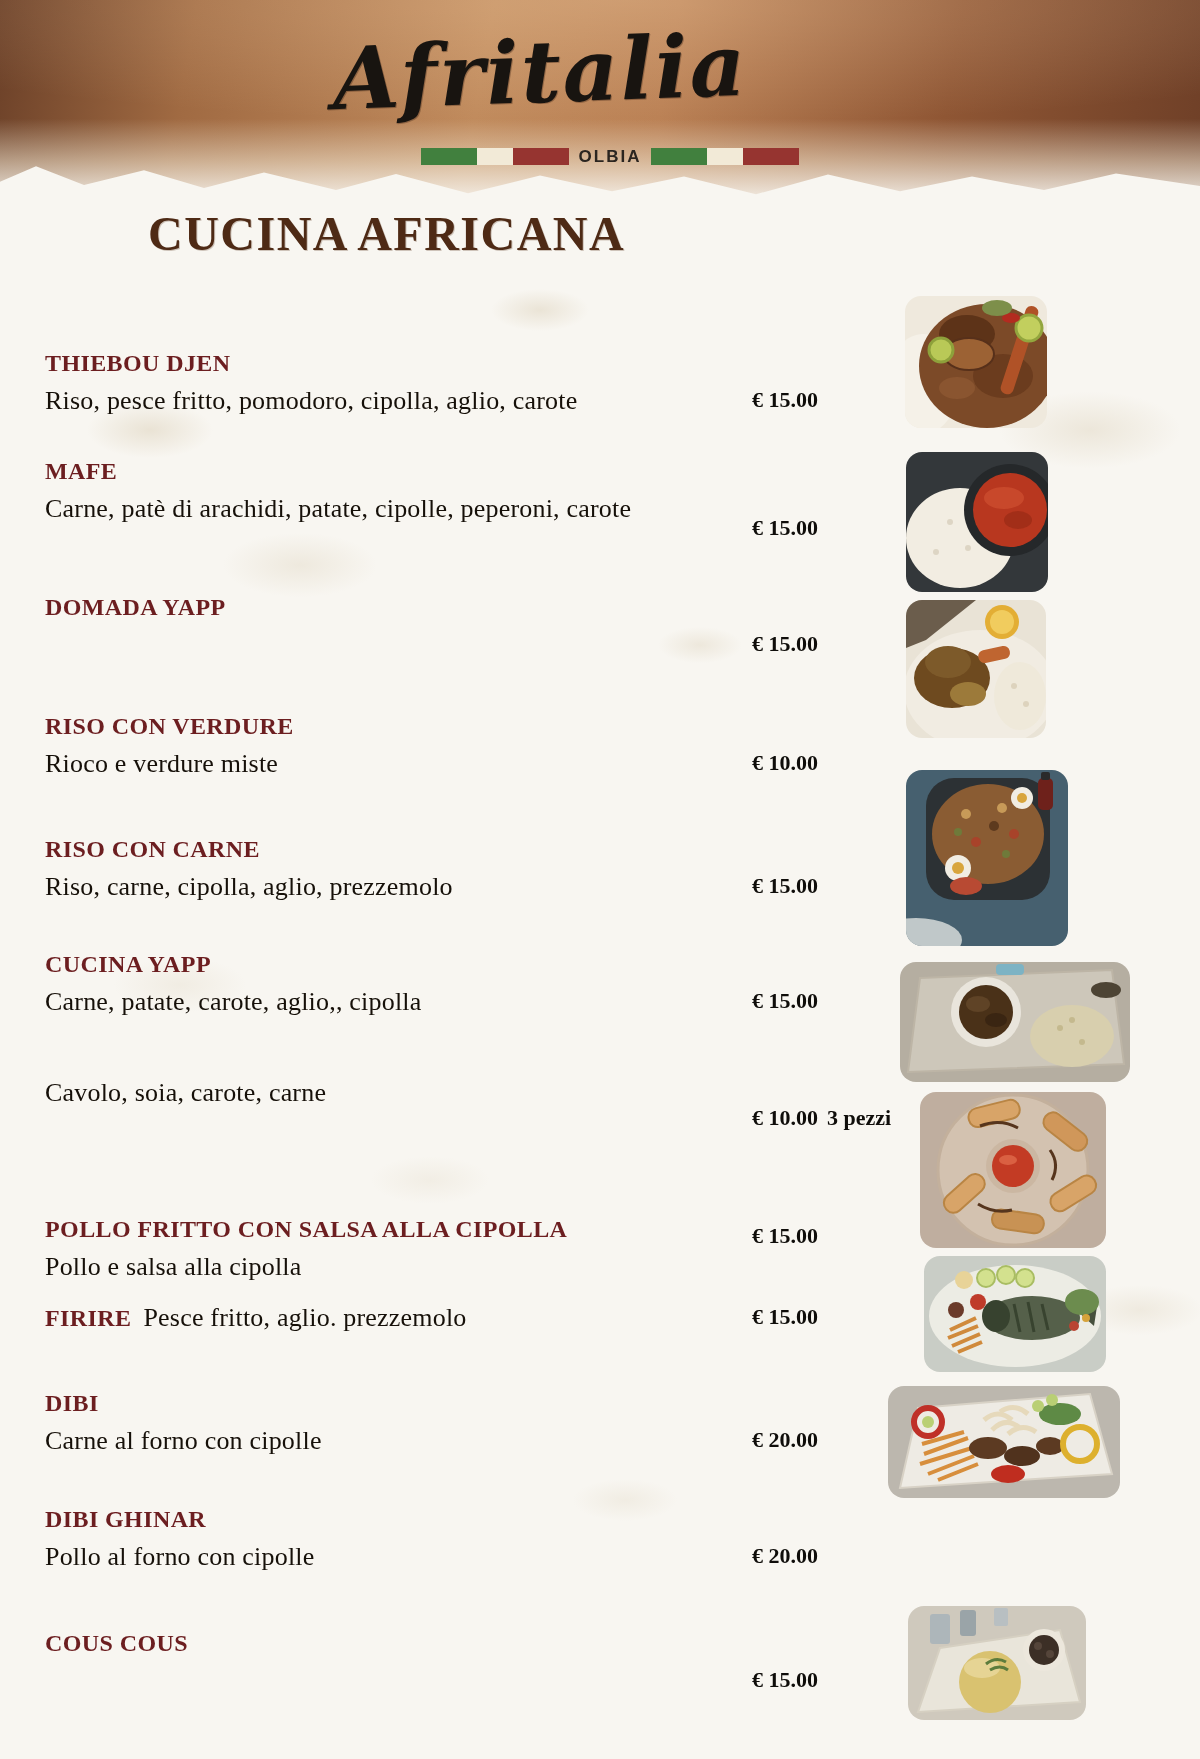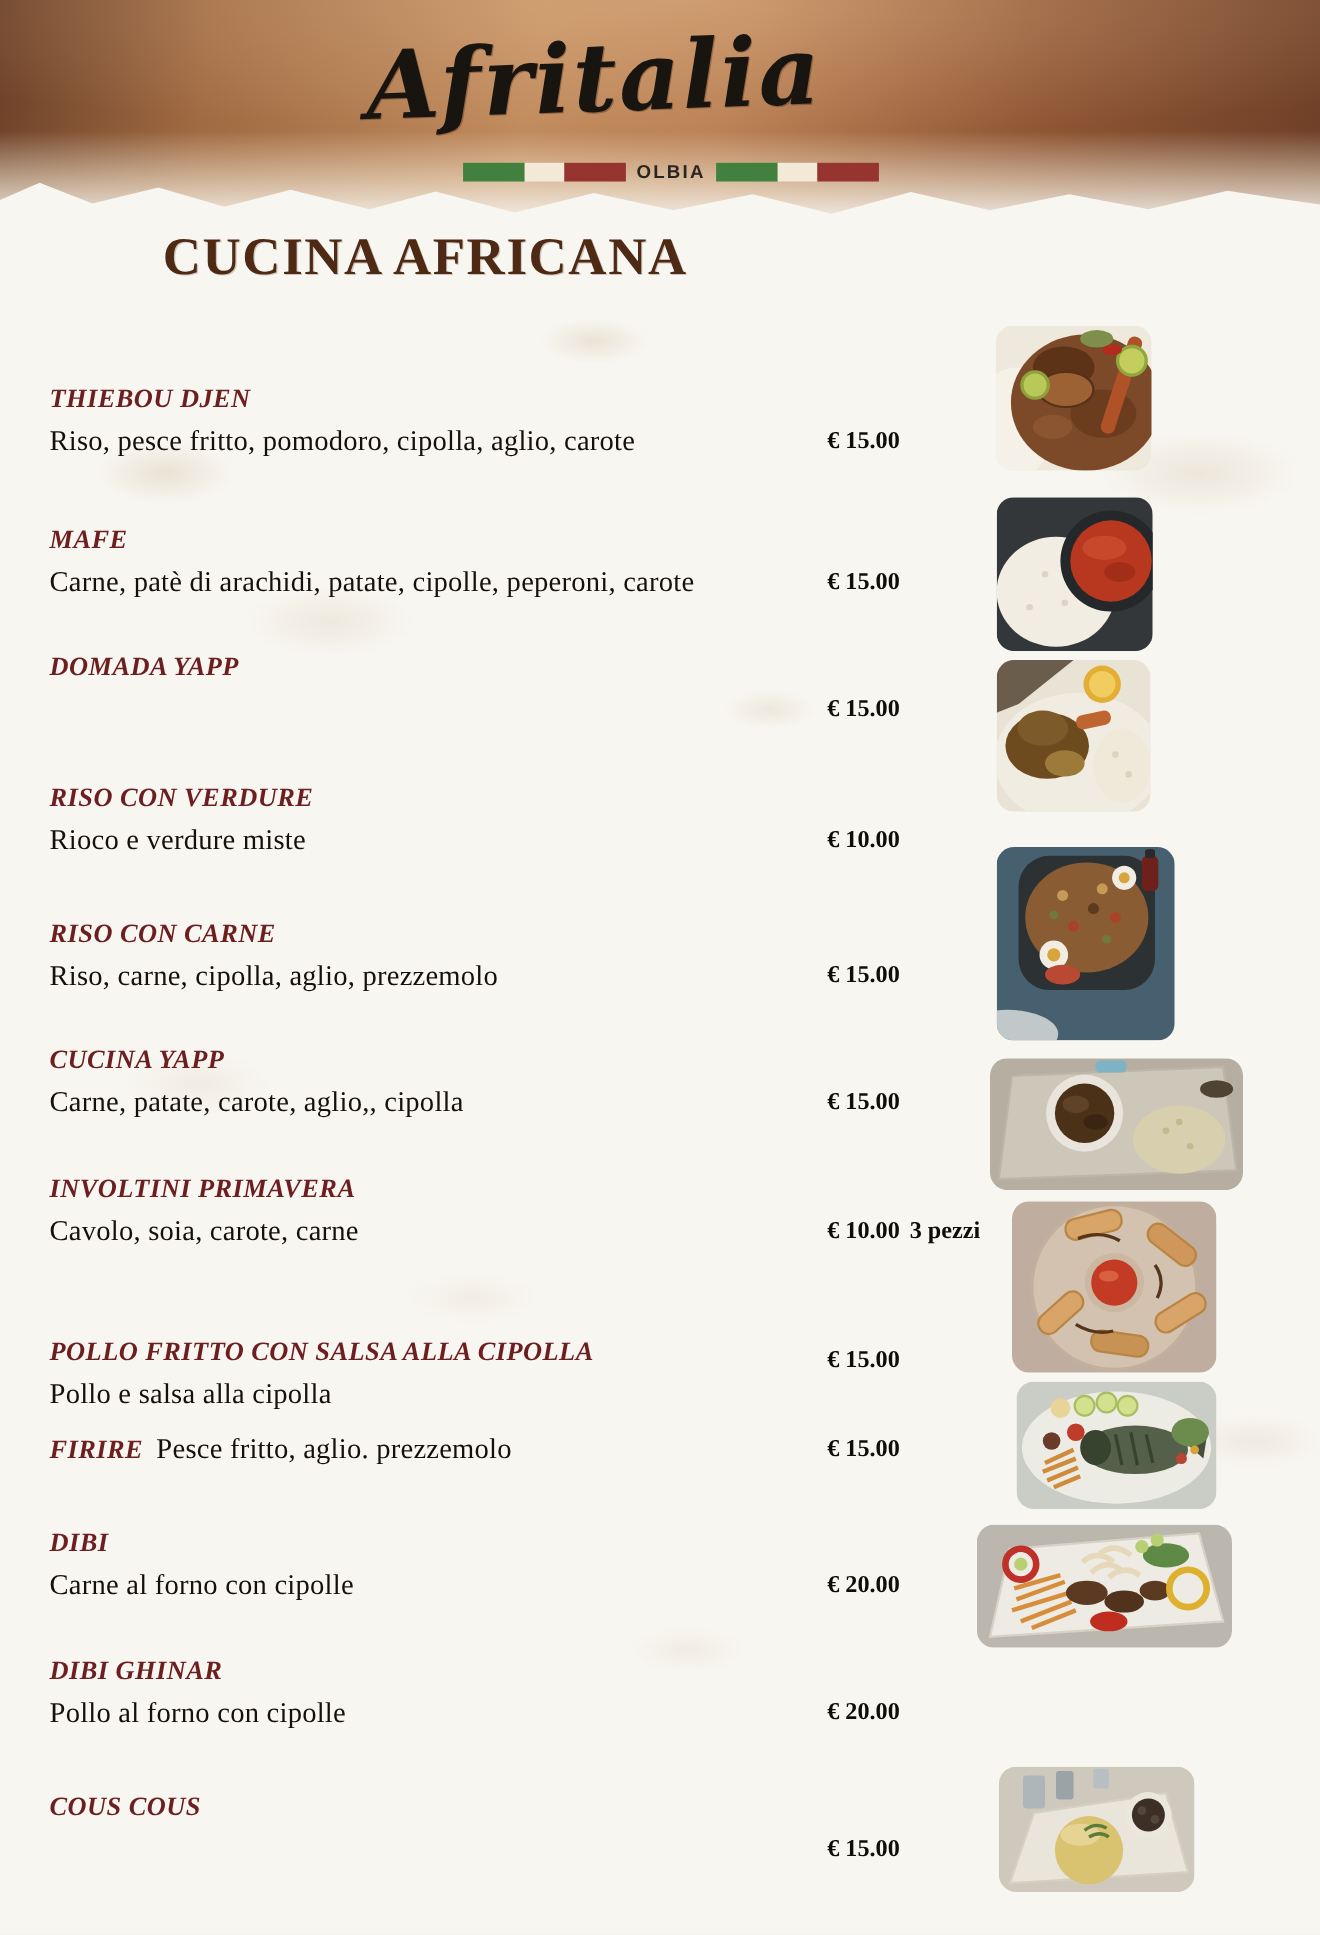--- a/index.html
+++ b/index.html
@@ -50,21 +50,21 @@
   }
   
   .heading{
     position:absolute;left:148px;top:206px;
     font-size:48px;font-weight:bold;color:#4e2a15;letter-spacing:1.5px;
     text-shadow:1px 1px 0 rgba(78,42,21,.25);white-space:nowrap;
   }
   
   .menu-item{position:absolute;left:45px;width:660px;}
   .item-name{
-    font-size:24px;font-weight:bold;color:#6c1e20;letter-spacing:.4px;line-height:26px;white-space:nowrap;font-style:italic;
+    font-size:24px;font-weight:bold;color:#6c1e20;letter-spacing:.4px;line-height:26px;white-space:nowrap;
   }
   .item-desc{
     font-size:26px;color:#161009;margin-top:13px;line-height:24px;white-space:nowrap;letter-spacing:.2px;
   }
   .menu-item.inline .item-name{display:inline;margin-right:12px;}
   .menu-item.inline .item-desc{display:inline;margin-top:0;}
   .price{
     position:absolute;left:752px;font-size:22px;font-weight:bold;color:#0f0d0a;white-space:nowrap;line-height:24px;
   }
   .price .note{margin-left:9px;}
@@ -95,21 +95,21 @@
   </div>
 
   <div class="heading">CUCINA AFRICANA</div>
 
   <div class="menu-item" style="top:350px">
     <div class="item-name">THIEBOU DJEN</div>
     <div class="item-desc">Riso, pesce fritto, pomodoro, cipolla, aglio, carote</div>
   </div>
   <div class="price" style="top:388px"><span>€ 15.00</span><span class="note"></span></div>
 
-  <div class="menu-item" style="top:478px">
+  <div class="menu-item" style="top:458px">
     <div class="item-name">MAFE</div>
     <div class="item-desc">Carne, patè di arachidi, patate, cipolle, peperoni, carote</div>
   </div>
   <div class="price" style="top:516px"><span>€ 15.00</span><span class="note"></span></div>
 
   <div class="menu-item" style="top:594px">
     <div class="item-name">DOMADA YAPP</div>
   </div>
   <div class="price" style="top:632px"><span>€ 15.00</span><span class="note"></span></div>
 
@@ -125,21 +125,20 @@
   </div>
   <div class="price" style="top:874px"><span>€ 15.00</span><span class="note"></span></div>
 
   <div class="menu-item" style="top:951px">
     <div class="item-name">CUCINA YAPP</div>
     <div class="item-desc">Carne, patate, carote, aglio,, cipolla</div>
   </div>
   <div class="price" style="top:989px"><span>€ 15.00</span><span class="note"></span></div>
 
   <div class="menu-item" style="top:1068px">
-    <div class="item-name">INVOLTINI PRIMAVERA</div>
     <div class="item-desc">Cavolo, soia, carote, carne</div>
   </div>
   <div class="price" style="top:1106px"><span>€ 10.00</span><span class="note">3 pezzi</span></div>
 
   <div class="menu-item" style="top:1216px">
     <div class="item-name">POLLO FRITTO CON SALSA ALLA CIPOLLA</div>
     <div class="item-desc">Pollo e salsa alla cipolla</div>
   </div>
   <div class="price" style="top:1224px"><span>€ 15.00</span><span class="note"></span></div>
 

